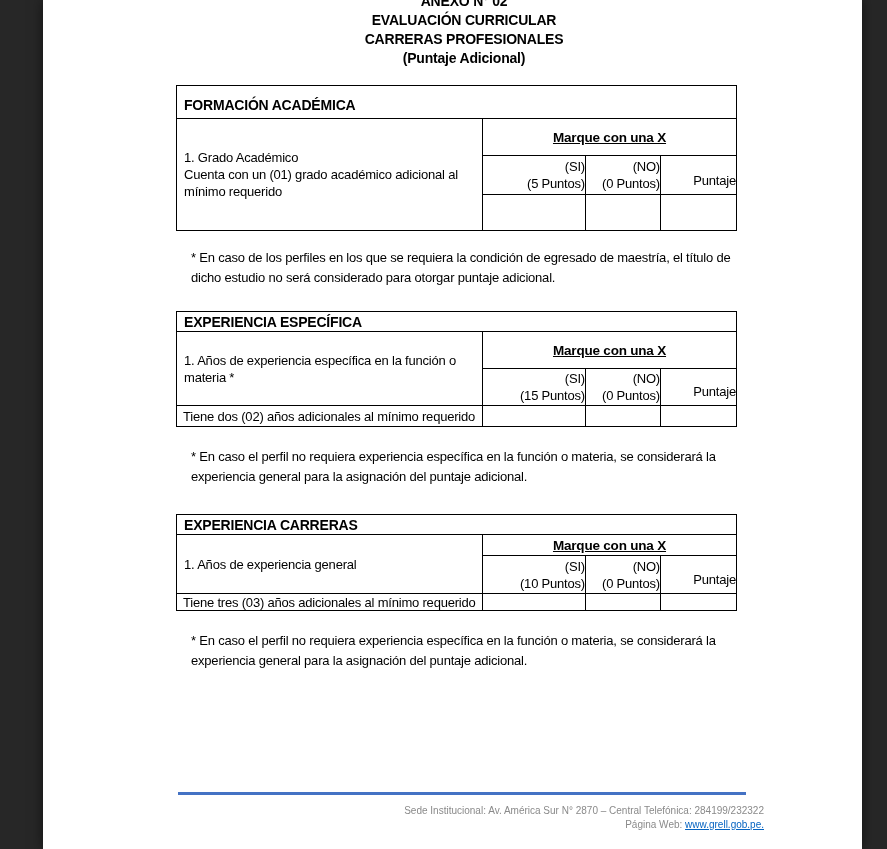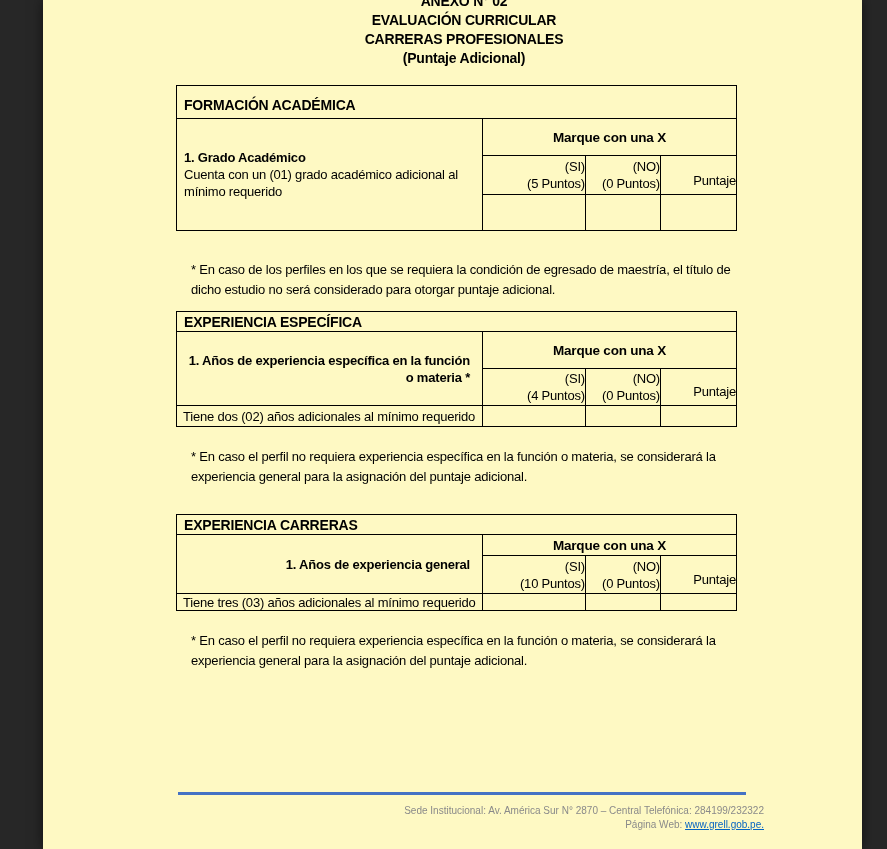--- a/index.html
+++ b/index.html
@@ -7,21 +7,21 @@
     width: 887px; height: 849px;
     background: #272727;
     font-family: "Liberation Sans", "DejaVu Sans", sans-serif;
     overflow: hidden;
     position: relative;
   }
   .page {
     position: absolute;
     left: 43px; top: 0;
     width: 819px; height: 849px;
-    background: #fef9c3;
+    background: #ffffff;
     box-shadow: 0 0 12px rgba(0,0,0,0.55);
   }
   .titles {
     position: absolute;
     top: -8px; left: 141px; width: 560px;
     text-align: center;
     font-weight: bold;
     font-size: 14px;
     line-height: 19px;
     color: #000;
@@ -47,26 +47,27 @@
     padding-left: 7px;
     vertical-align: middle;
   }
   .t1 .section-header { height: 33px; vertical-align: bottom; padding-bottom: 5px; }
   .t2 .section-header, .t3 .section-header { height: 20px; }
   .desc {
     vertical-align: middle;
     padding: 4px 12px 4px 7px;
     line-height: 17px;
   }
-  .bold { font-weight: bold; text-align: right; }
+  .bold { font-weight: normal; }
   .marque {
     text-align: center;
     vertical-align: middle;
     font-weight: bold;
     font-size: 13.5px;
+    text-decoration: underline;
   }
   .t1 .marque { height: 37px; }
   .t2 .marque { height: 37px; }
   .t3 .marque { height: 21px; }
   .sub {
     text-align: right;
     vertical-align: middle;
     line-height: 17px;
   }
   .t1 .sub { height: 39px; }
@@ -82,21 +83,21 @@
     white-space: nowrap;
   }
   .note {
     position: absolute;
     left: 148px; width: 560px;
     font-size: 13px;
     line-height: 20px;
     color: #000;
     letter-spacing: -0.2px;
   }
-  .note1 { top: 260px; }
+  .note1 { top: 248px; }
   .note2 { top: 447px; }
   .note3 { top: 631px; }
   .footer-rule {
     position: absolute;
     top: 792px; left: 135px;
     width: 568px; height: 3px;
     background: #4472C4;
   }
   .footer-text {
     position: absolute;
@@ -174,21 +175,21 @@
       <tr>
         <td colspan="4" class="section-header">EXPERIENCIA ESPECÍFICA</td>
       </tr>
       <tr>
         <td rowspan="2" class="desc bold">1. Años de experiencia específica en la función o materia *</td>
         <td colspan="3" class="marque">Marque con una X</td>
       </tr>
       <tr>
         <td class="sub">
           <span>(SI)</span><br>
-          <span>(4 Puntos)</span>
+          <span>(15 Puntos)</span>
         </td>
         <td class="sub">
           <span>(NO)</span><br>
           <span>(0 Puntos)</span>
         </td>
         <td class="sub puntaje">Puntaje</td>
       </tr>
       <tr class="entry">
         <td class="row-label">Tiene dos (02) años adicionales al mínimo requerido</td>
         <td></td>

